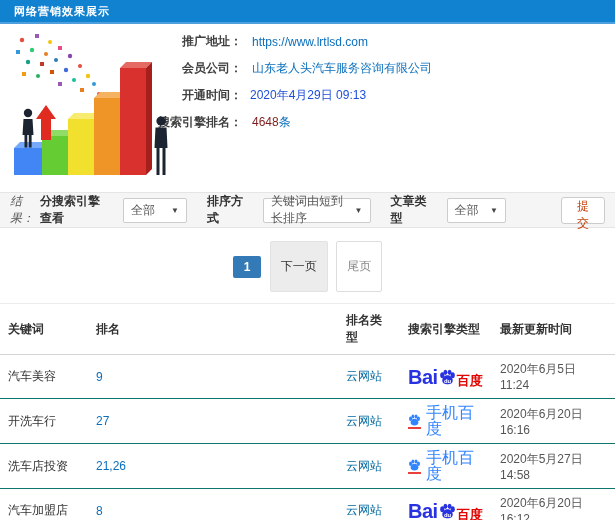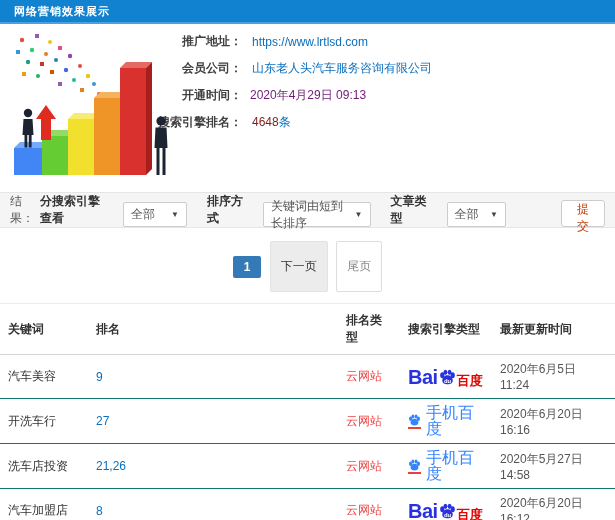--- a/index.html
+++ b/index.html
@@ -12,30 +12,30 @@
   .topbar-title { color:#fff; font-size:11px; font-weight:bold; padding-left:14px; letter-spacing:1px; }
 
   
   .info-section { position:relative; height:168px; }
   .chart-illustration { position:absolute; left:2px; top:2px; width:175px; height:160px; }
   .info-list { margin-left:150px; padding-top:4px; }
   .info-row { height:27px; display:flex; align-items:center; font-size:12px; }
   .info-label { width:92px; text-align:right; color:#404040; font-weight:bold; flex:none; }
   .info-value { margin-left:10px; }
   .info-value.link { color:#0b6fbd; text-decoration:none; cursor:pointer; }
-  .info-value.text { color:#701a75;margin-left:8px; }
+  .info-value.text { color:#1d4ed8;margin-left:8px; }
   .hl-num { color:#7f1d1d; }
   .hl-suffix { color:#0b6fbd; }
 
   
   .filter-bar { height:36px; background:#f5f5f5; border-top:1px solid #e5e5e5;
     border-bottom:1px solid #e5e5e5; display:flex; align-items:center;
     padding:0 10px; font-size:12px; }
-  .result-label { color:#555; }
-  .filter-controls { margin-left:auto; display:flex; align-items:flex-end; gap:20px; }
+  .result-label { color:#555;font-style:italic; }
+  .filter-controls { margin-left:auto; display:flex; align-items:center; gap:20px; }
   .filter-label { font-weight:bold; color:#333; }
   .select-box { background:#fff; border:1px solid #ccc; border-radius:2px; height:25px;
     display:flex; align-items:center; justify-content:space-between;
     padding:0 7px; color:#555; cursor:pointer; }
   .select-box .arrow { font-size:8px; color:#444; margin-left:6px; }
   .sel-engine { width:80px; }
   .sel-sort { width:138px; }
   .sel-article { width:74px; }
   .submit-btn { height:27px; padding:0 12px; background:#fff; border:1px solid #ccc;
     border-radius:3px; font-size:12px; color:#c2410c; cursor:pointer;margin-left:35px; }
@@ -50,21 +50,21 @@
 
   
   .rank-table { width:100%; border-collapse:collapse; font-size:12px; table-layout:fixed; }
   .rank-table th { text-align:left; font-weight:bold; color:#333; padding:8px;
     border-top:1px solid #ececec; border-bottom:1px solid #d5d5d5; }
   .rank-table td { padding:6px 8px; border-bottom:1px solid #0f766e; height:27px; }
   th.col0 { width:88px; } th.col1 { width:250px; } th.col2 { width:62px; }
   th.col3 { width:92px; } th.col4 { width:auto; }
   td.c-keyword { color:#333; }
   td.c-rank { color:#0b6fbd; }
-  td.c-ranktype { color:#ef4444; }
+  td.c-ranktype { color:#0369a1; }
   td.c-time { color:#555; }
   .bd-logo { display:inline-flex; align-items:center; line-height:1; }
   .bd-bai { color:#2932e1; font-weight:bold; font-size:20px; letter-spacing:-0.5px; }
   .bd-cn { color:#e10602; font-weight:bold; font-size:13px;margin-top:8px; }
   .bd-paw-wrap { display:inline-flex; margin:0 1px; }
   .mb-paw-wrap { display:inline-flex; border-bottom:2px solid #e8413c; padding-bottom:1px; }
   .mb-label { color:#3385ff; font-size:16px; margin-left:5px; }
 </style>
 </head>
 <body>

